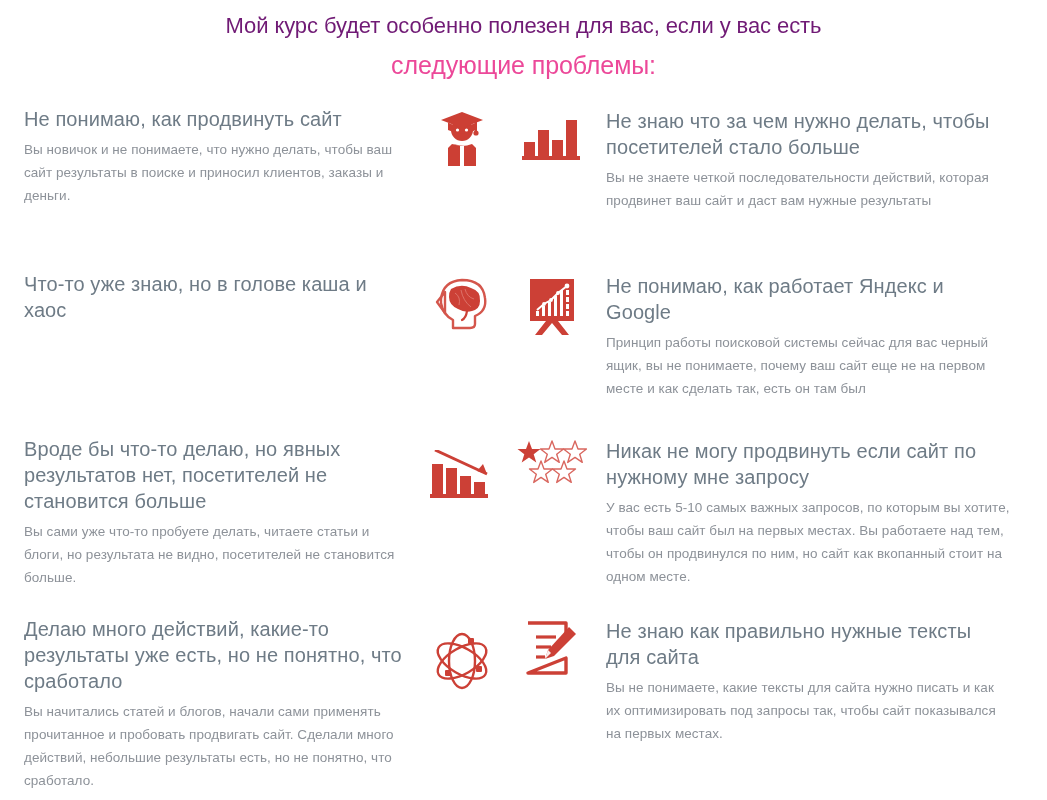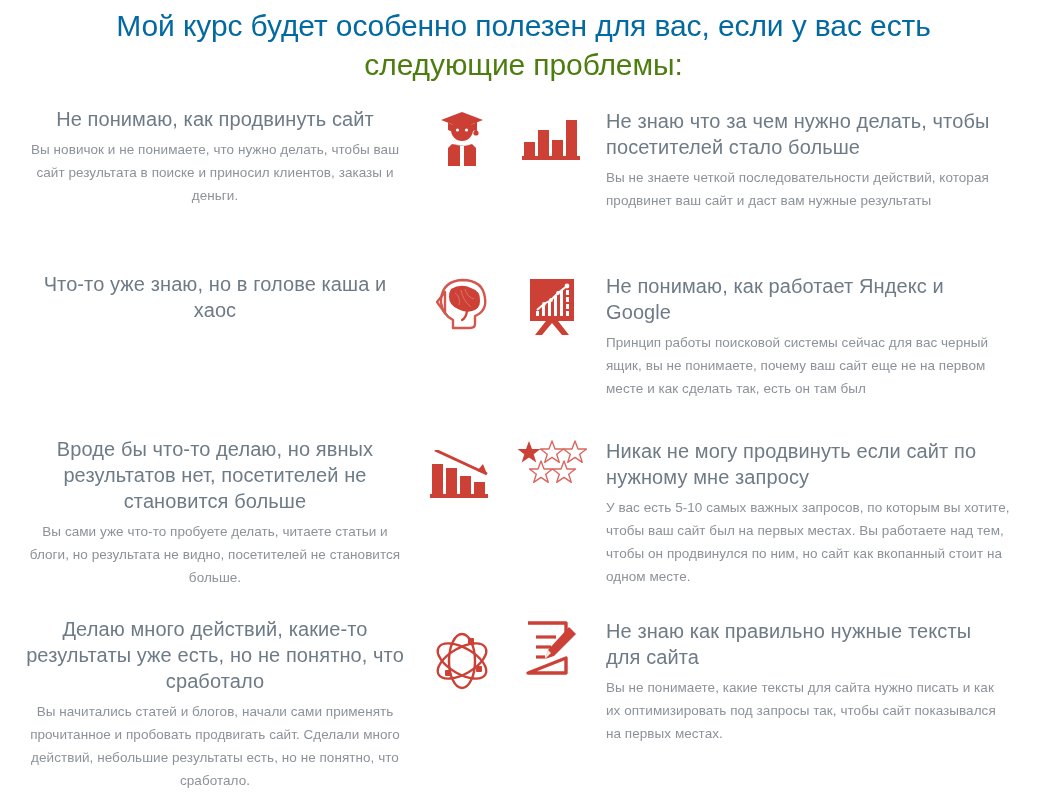--- a/index.html
+++ b/index.html
@@ -23,30 +23,30 @@
     box-sizing: border-box;
   }
 
   
   .page-header {
     padding: 6px 70px 0 70px;
     text-align: center;
   }
   .page-header .title-line {
     display: block;
-    font-size: 30px;
+    font-size: 22px;
     line-height: 40px;
     font-weight: 400;
-    color: #0369a1;
+    color: #701a75;
     letter-spacing: -0.1px;
   }
   .page-header .title-line.second {
-    font-size: 30px;
+    font-size: 25px;
     line-height: 38px;
-    color: #4d7c0f;
+    color: #ec4899;
   }
 
   
   .problems {
     margin-top: 22px;
     display: grid;
     grid-template-columns: 500px 527px;
     grid-auto-rows: min-content;
     row-gap: 0;
   }
@@ -55,21 +55,21 @@
     display: flex;
     box-sizing: border-box;
   }
 
   
   .problem.left {
     flex-direction: row;
     padding: 0 0 0 24px;
   }
   .problem.left .p-text {
-    text-align: center;
+    text-align: left;
     padding-right: 18px;
   }
   .problem.left .p-icon {
     order: 2;
   }
 
   
   .problem.right {
     flex-direction: row;
     padding: 0 16px 0 14px;
@@ -140,21 +140,21 @@
   <div class="page-header">
     <span class="title-line">Мой курс будет особенно полезен для вас, если у вас есть</span>
     <span class="title-line second">следующие проблемы:</span>
   </div>
 
   <div class="problems">
 
     <div class="problem left row1">
       <div class="p-text">
         <h3 class="p-title">Не понимаю, как продвинуть сайт</h3>
-        <p class="p-desc">Вы новичок и не понимаете, что нужно делать, чтобы ваш сайт результата в поиске и приносил клиентов, заказы и деньги.</p>
+        <p class="p-desc">Вы новичок и не понимаете, что нужно делать, чтобы ваш сайт результаты в поиске и приносил клиентов, заказы и деньги.</p>
       </div>
       <div class="p-icon">
         <svg width="54" height="60" viewBox="0 0 54 60" aria-hidden="true">
           <g fill="#cc3f34">
             <circle cx="27" cy="22" r="11"></circle>
             <path d="M6 12 L27 4 L48 12 L27 20 Z"></path>
             <path d="M13 14.5 L13 22 Q27 29 41 22 L41 14.5 L27 21 Z"></path>
             <rect x="40" y="12" width="2" height="12" rx="1"></rect>
             <circle cx="41" cy="25" r="2.6"></circle>
             <path d="M17 36 Q27 40 37 36 L41 40 L41 58 L29 58 L29 38 Z"></path>

